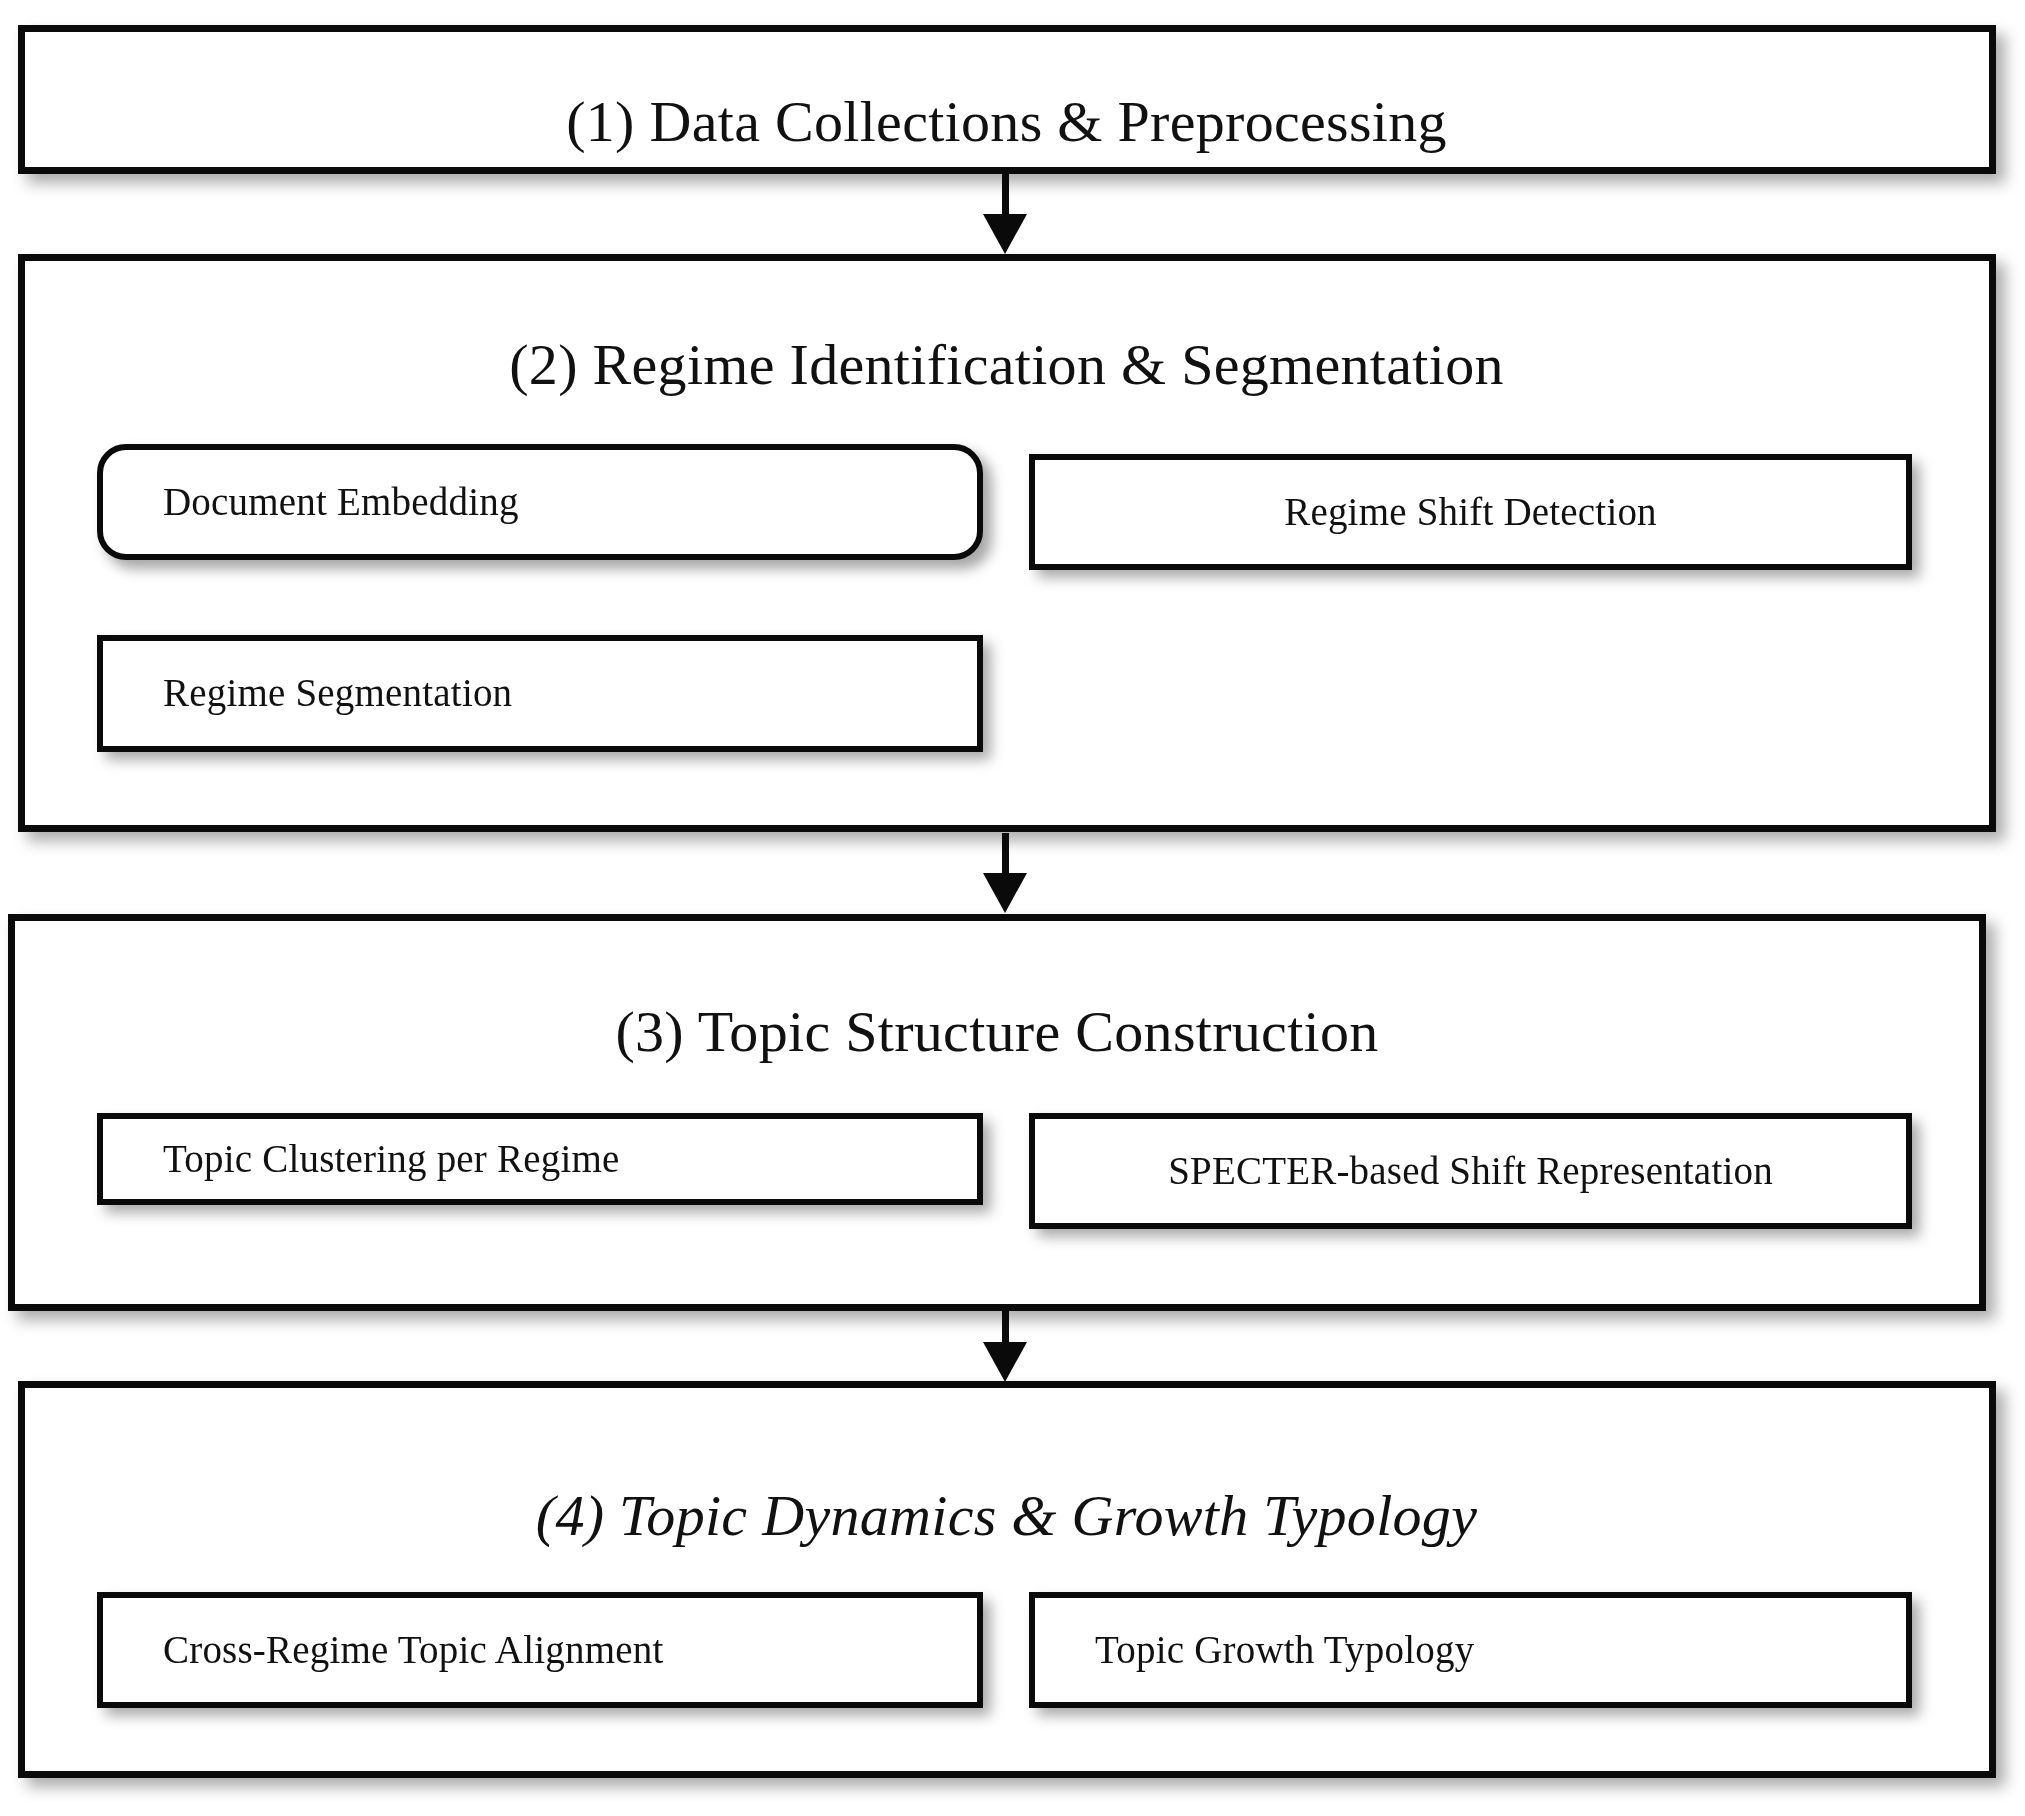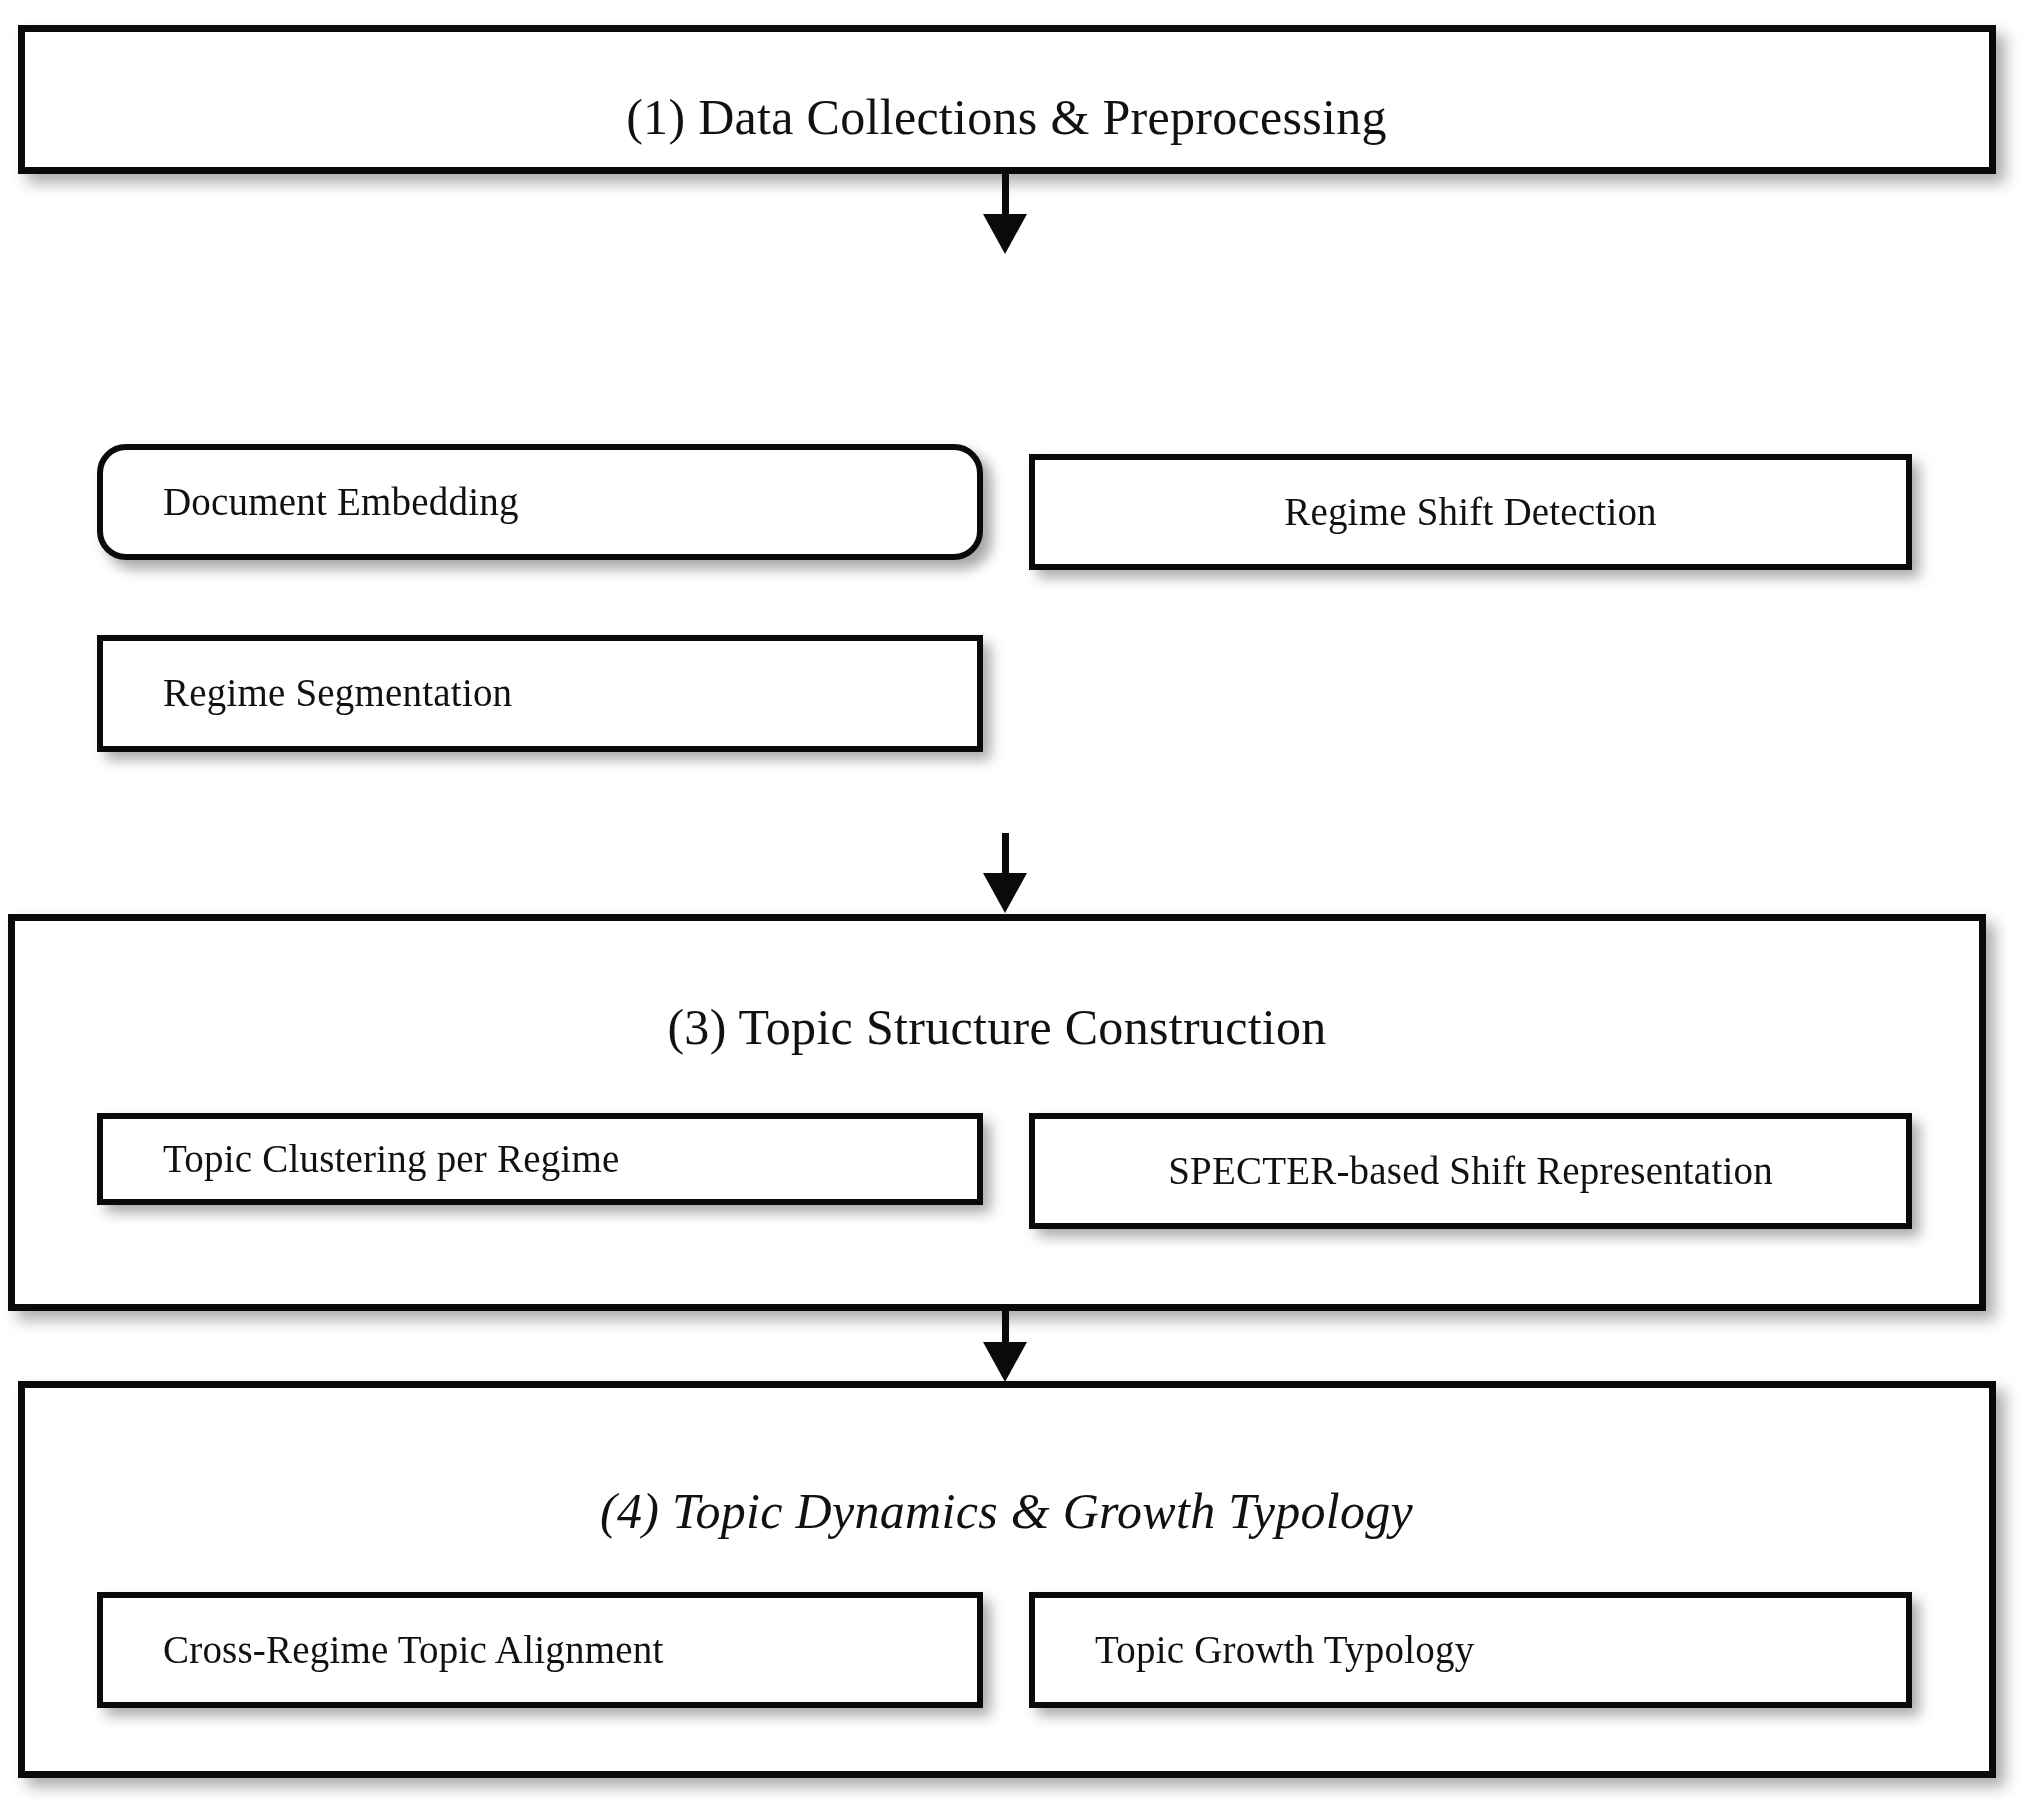--- a/index.html
+++ b/index.html
@@ -44,21 +44,21 @@
   }
   .sub-label.pad-left { padding-left: 60px; text-align: left; }
   .sub-label.pad-center { text-align: center; padding: 0 16px; }
 
   .stage-title {
     position: absolute;
     left: 0;
     width: 100%;
     text-align: center;
     color: #111111;
-    font-size: 50px;
+    font-size: 58px;
     line-height: 1.15;
     letter-spacing: 0.3px;
     white-space: nowrap;
   }
 
   
   .arrow {
     position: absolute;
     width: 6.5px;
     background: #0a0a0a;
@@ -77,20 +77,23 @@
 
 <div id="canvas">
 
   <div class="stage-box" style="left:17.5px; top:25px; width:1978px; height:149px;">
     <div class="stage-title" style="top:57px;">(1) Data Collections &amp; Preprocessing</div>
   </div>
 
   <div class="arrow" style="left:1002px; top:174px; height:58px;"></div>
   <div class="arrow-head" style="left:983px; top:214px;"></div>
 
+  <div class="stage-box" style="left:17.5px; top:254px; width:1978px; height:578px;">
+    <div class="stage-title" style="top:71px;">(2) Regime Identification  &amp; Segmentation</div>
+  </div>
 
   <div class="sub-box" style="left:97px; top:444px; width:886px; height:116px;border-radius:29px;">
     <span class="sub-label pad-left">Document Embedding</span>
   </div>
 
   <div class="sub-box" style="left:1029px; top:454px; width:883px; height:116px;">
     <span class="sub-label pad-center">Regime Shift Detection</span>
   </div>
 
   <div class="sub-box" style="left:97px; top:635px; width:886px; height:117px;justify-content:center;">

